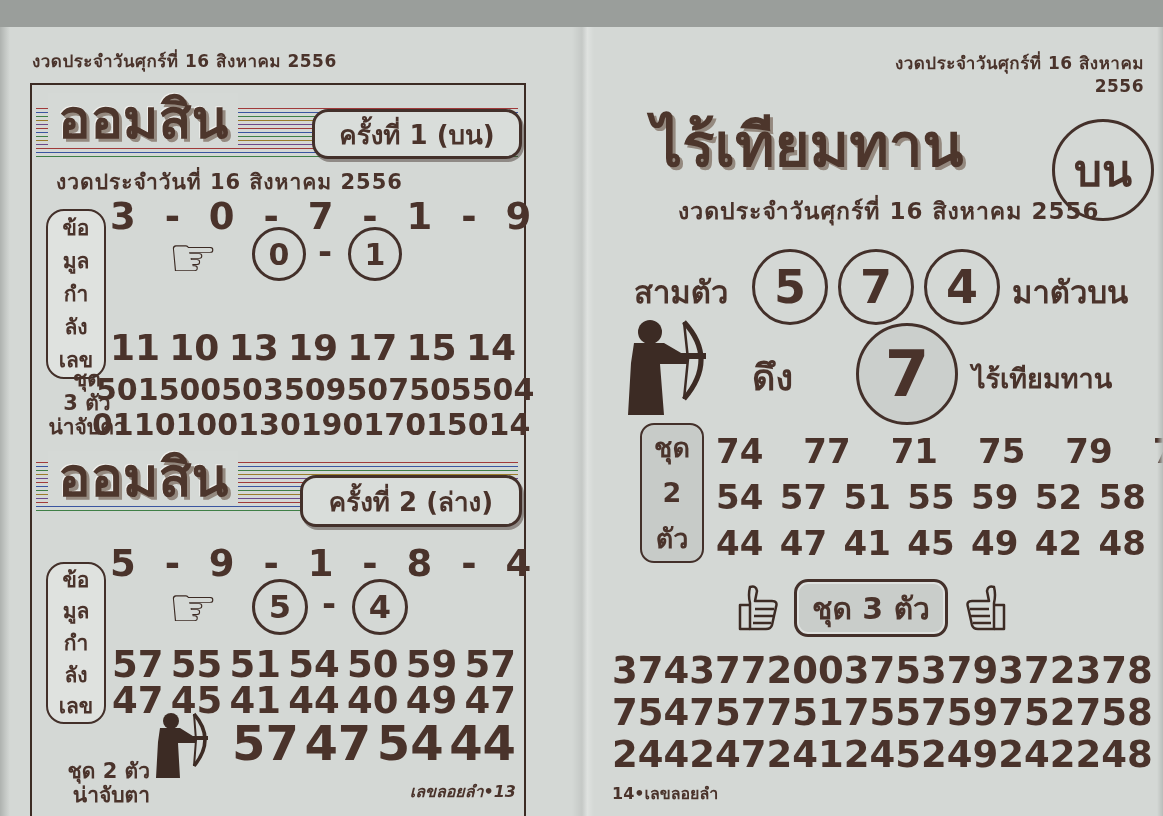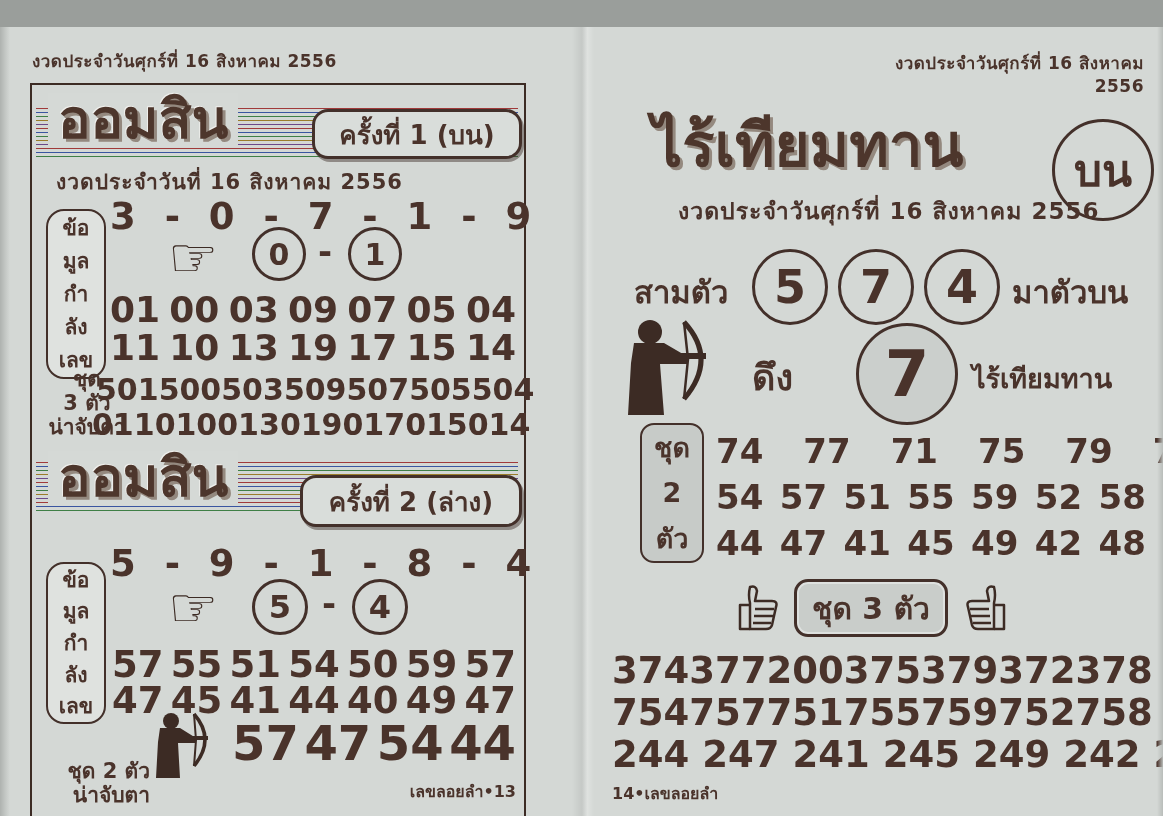--- a/index.html
+++ b/index.html
@@ -105,29 +105,20 @@
   <div class="abs circle-num" style="left:348px;top:200px;width:48px;height:48px;font-size:30px;">1</div>
 
   <div class="abs side-box" style="left:46px;top:182px;width:56px;height:166px;">
       <span>ข้อ</span>
       <span>มูล</span>
       <span>กำ</span>
       <span>ลัง</span>
       <span>เลข</span>
     </div>
 
-  <div class="abs num-row f36" style="left:110px;top:262px;width:406px;">
-      <span>01</span>
-      <span>00</span>
-      <span>03</span>
-      <span>09</span>
-      <span>07</span>
-      <span>05</span>
-      <span>04</span>
-    </div>
   <div class="abs num-row f36" style="left:110px;top:300px;width:406px;">
       <span>11</span>
       <span>10</span>
       <span>13</span>
       <span>19</span>
       <span>17</span>
       <span>15</span>
       <span>14</span>
     </div>
 
@@ -209,21 +200,21 @@
       <path d="M44 2 L46 28 L44 54" fill="none" stroke="#3c2b24" stroke-width="2"></path>
     </svg>
   </div>
   <div class="abs num-row f48" style="left:232px;top:688px;width:284px;">
       <span>57</span>
       <span>47</span>
       <span>54</span>
       <span>44</span>
     </div>
 
-  <div class="abs footer" style="left:360px;top:752px;width:156px;text-align:right;">เลขลอยลำ•13</div>
+  <div class="abs footer" style="left:360px;top:752px;width:156px;text-align:right;font-style:italic;">เลขลอยลำ•13</div>
 
   <div class="abs hdr" style="left:880px;top:22px;width:264px;text-align:right;">งวดประจำวันศุกร์ที่ 16 สิงหาคม 2556</div>
 
   <div class="abs r-title" style="left:652px;top:70px;">ไร้เทียมทาน</div>
   <div class="abs circle-num" style="left:1052px;top:92px;width:96px;height:96px;font-size:44px;border-width:3px;">บน</div>
 
   <div class="abs subline" style="left:678px;top:166px;font-size:23px;">งวดประจำวันศุกร์ที่ 16 สิงหาคม 2556</div>
 
   <div class="abs word" style="left:634px;top:240px;">สามตัว</div>
   <div class="abs circle-num" style="left:752px;top:222px;width:70px;height:70px;font-size:46px;">5</div>
@@ -310,21 +301,21 @@
     </div>
   <div class="abs num-row f38" style="left:612px;top:664px;width:538px;">
       <span>754</span>
       <span>757</span>
       <span>751</span>
       <span>755</span>
       <span>759</span>
       <span>752</span>
       <span>758</span>
     </div>
-  <div class="abs num-row f38" style="left:612px;top:706px;width:538px;gap:13px;">
+  <div class="abs num-row f38" style="left:612px;top:706px;width:538px;">
       <span>244</span>
       <span>247</span>
       <span>241</span>
       <span>245</span>
       <span>249</span>
       <span>242</span>
       <span>248</span>
     </div>
 
   <div class="abs footer" style="left:612px;top:754px;">14•เลขลอยลำ</div>

